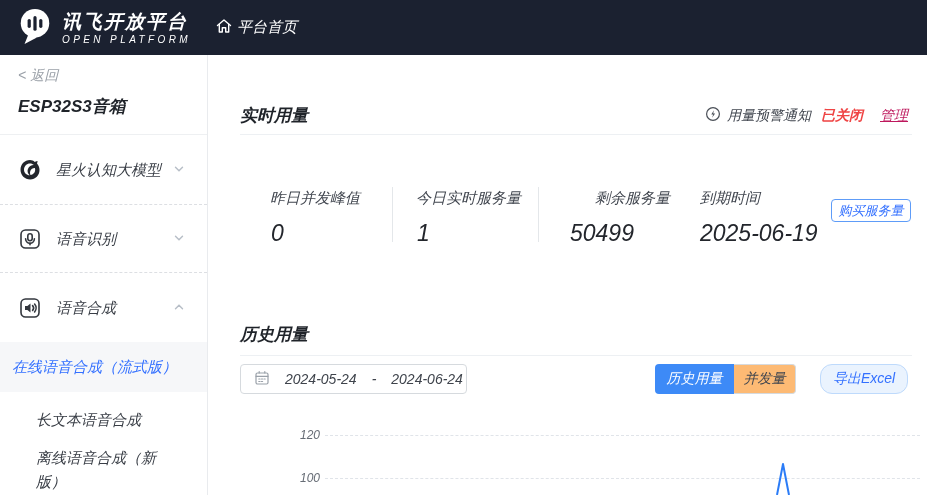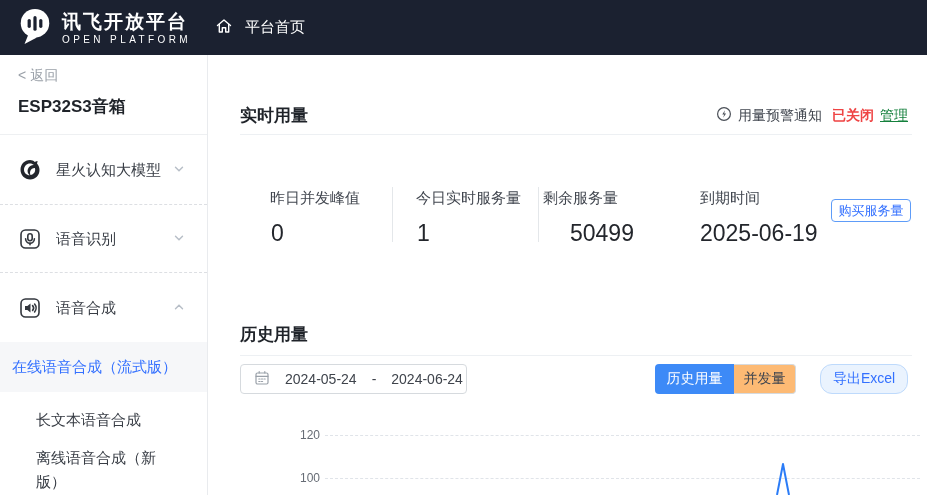--- a/index.html
+++ b/index.html
@@ -1,47 +1,47 @@
 <!DOCTYPE html>
 <html><head>
 <meta charset="utf-8">
 <style>
   * { margin:0; padding:0; box-sizing:border-box; }
   html,body { background:#fff; }
   body { font-family:"Liberation Sans","DejaVu Sans",sans-serif; }
-  .screen { position:relative; width:927px; height:495px; overflow:hidden; background:#fff; }
+  .screen { position:relative; width:927px; height:495px; overflow:hidden; background:#fff;font-style:italic; }
 
   
   .navbar { position:absolute; left:0; top:0; width:927px; height:55px; background:#1b2130; display:flex; align-items:center; }
   .logo { display:flex; align-items:center; margin-left:16px; cursor:pointer; }
   .logo-text { margin-left:8px; color:#fff; }
   .logo-cn { font-size:19px; font-weight:700; letter-spacing:2px; line-height:22px; }
   .logo-en { font-size:10px; letter-spacing:3.4px; line-height:11px; margin-top:1px; }
-  .home-link { display:flex; align-items:center; gap:12px; margin-left:24px; color:#fff; font-size:15px; cursor:pointer; }
+  .home-link { display:flex; align-items:center; gap:4px; margin-left:24px; color:#fff; font-size:15px; cursor:pointer; }
 
   
   .sidebar { position:absolute; left:0; top:55px; width:208px; height:440px; background:#fff; border-right:1px solid #e9ebee; }
   .back-link { position:absolute; left:18px; top:12px; font-size:14px; color:#9aa0a8; cursor:pointer; }
   .back-link .back-arrow { margin-right:4px; }
   .project-title { position:absolute; left:18px; top:40px; font-size:17px; font-weight:700; color:#1f2329; }
   .sidebar-divider { position:absolute; left:0; top:79px; width:207px; height:1px; background:#eef0f2; }
   .menu-row { position:absolute; left:0; width:207px; height:50px; display:flex; align-items:center; cursor:pointer; }
   .menu-row .m-icon { width:24px; height:24px; margin-left:18px; flex:0 0 auto; }
   .menu-row .m-label { margin-left:14px; font-size:15px; color:#383d45; flex:1 1 auto; }
   .menu-row .m-chevron { margin-right:22px; }
   .dashed-div { position:absolute; left:0; width:207px; border-top:1px dashed #dddfe3; }
   .submenu-item { position:absolute; left:0; width:207px; padding-left:36px; padding-right:24px; font-size:15px; line-height:24px; color:#383d45; cursor:pointer; }
   .submenu-item.active { background:#f6f7f9; color:#3370ff; font-weight:500; padding-top:13px; padding-bottom:13px; }
 
   
   .h-title { position:absolute; font-size:17px; font-weight:700; color:#1f2329; }
   .section-divider { position:absolute; height:1px; background:#edf0f3; width:672px; left:240px; }
   .alert-row { position:absolute; top:106px; right:19px; display:flex; align-items:center; gap:6px; font-size:14px; color:#41464f; }
   .alert-row .alert-status { font-weight:700; color:#ef4444; margin-left:4px; }
-  .alert-row .alert-manage { margin-left:0; text-decoration:underline; color:#15803d; cursor:pointer; }
+  .alert-row .alert-manage { margin-left:11px; text-decoration:underline; color:#be185d; cursor:pointer; }
 
   .stat-label { position:absolute; top:189px; font-size:15px; color:#41464f; }
   .stat-value { position:absolute; top:220px; font-size:23px; color:#23262c; }
   .stat-vdiv { position:absolute; top:187px; height:55px; width:1px; background:#e4e7ea; }
   .buy-btn { position:absolute; left:831px; top:199px; width:80px; height:23px; border:1px solid #5e9cf8; border-radius:4px; background:#fff; color:#3370ff; font-size:13px; display:flex; align-items:center; justify-content:center; cursor:pointer; }
 
   .date-input { position:absolute; left:240px; top:364px; width:227px; height:30px; border:1px solid #d6dade; border-radius:4px; background:#fff; display:flex; align-items:center; gap:15px; padding-left:13px; font-size:14px; color:#3f444c; cursor:pointer; }
   .tab-group { position:absolute; left:655px; top:364px; height:30px; display:flex; cursor:pointer; }
   .tab-seg { height:30px; display:flex; align-items:center; justify-content:center; font-size:14px; }
   .tab-seg.active { width:79px; background:#3d8af7; color:#fff; border-radius:4px 0 0 4px; }
@@ -167,21 +167,21 @@
   <div class="section-divider" style="top:134px;"></div>
 
   <div class="stat-label" style="left:270px;">昨日并发峰值</div>
   <div class="stat-value" style="left:271px;">0</div>
   <div class="stat-vdiv" style="left:392px;"></div>
 
   <div class="stat-label" style="left:416px;">今日实时服务量</div>
   <div class="stat-value" style="left:417px;">1</div>
   <div class="stat-vdiv" style="left:538px;"></div>
 
-  <div class="stat-label" style="left:543px;">剩余服务量</div>
+  <div class="stat-label" style="left:595px;">剩余服务量</div>
   <div class="stat-value" style="left:570px;">50499</div>
 
   <div class="stat-label" style="left:700px;">到期时间</div>
   <div class="stat-value" style="left:700px;">2025-06-19</div>
 
   <div class="buy-btn">购买服务量</div>
 
   <div class="h-title" style="left:240px; top:323px;">历史用量</div>
   <div class="section-divider" style="top:355px;"></div>
 

